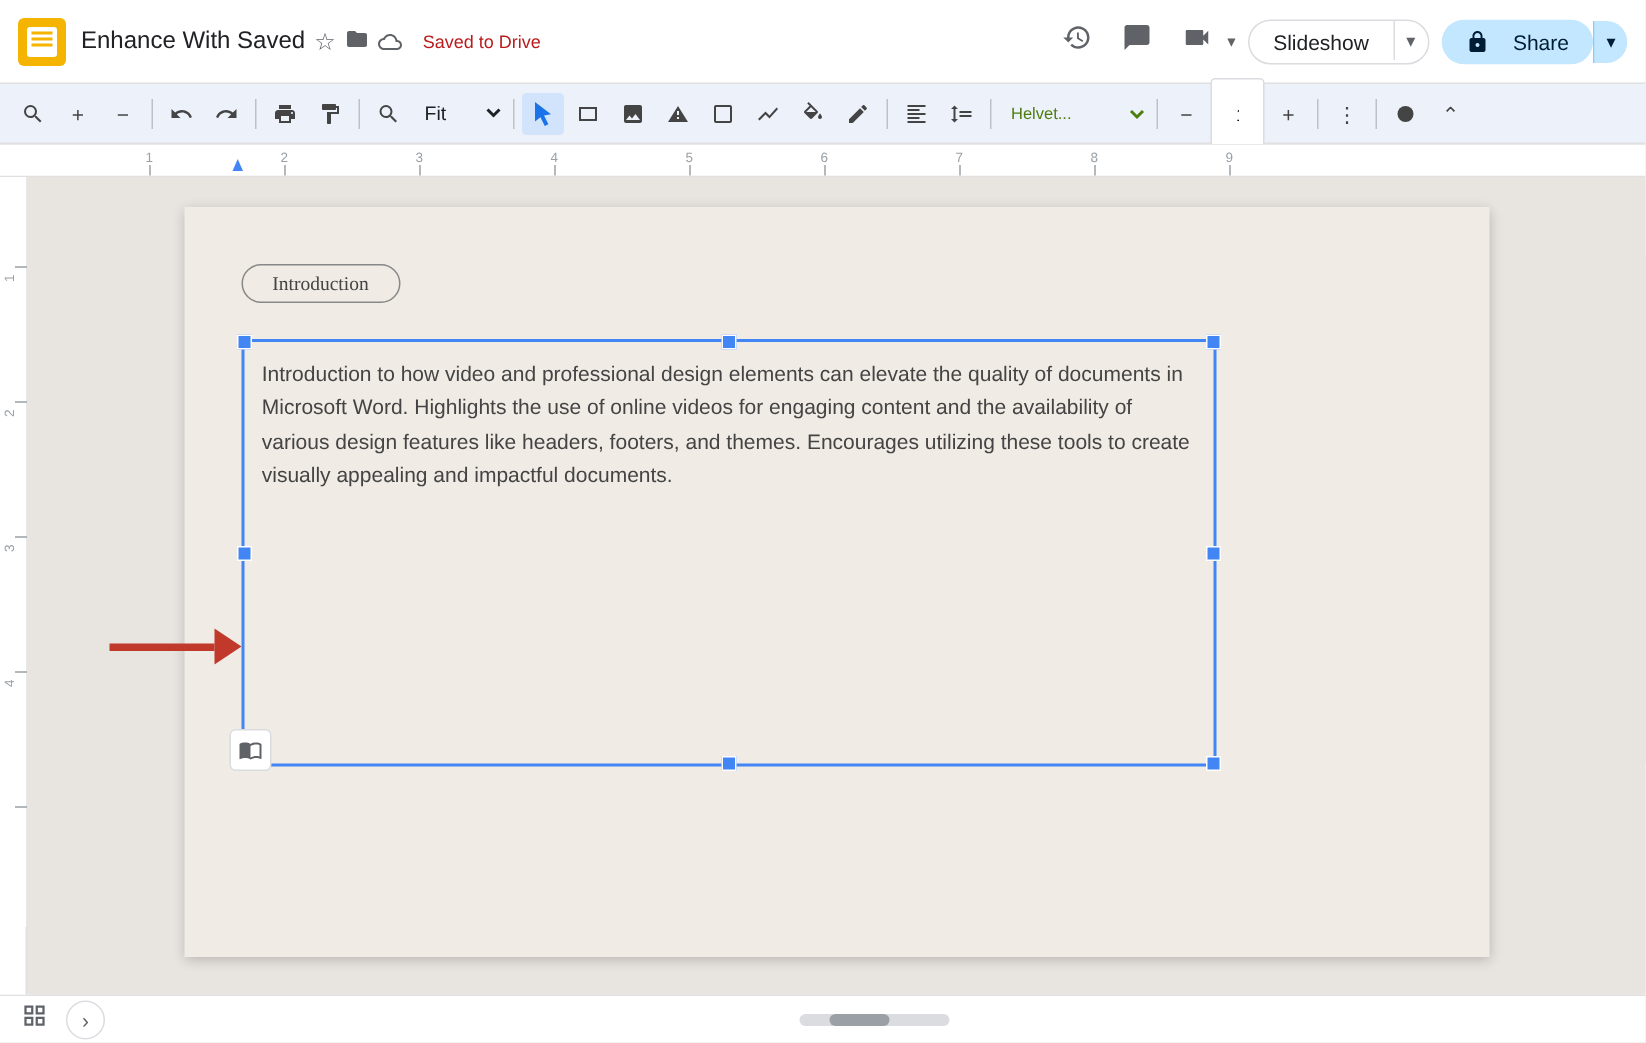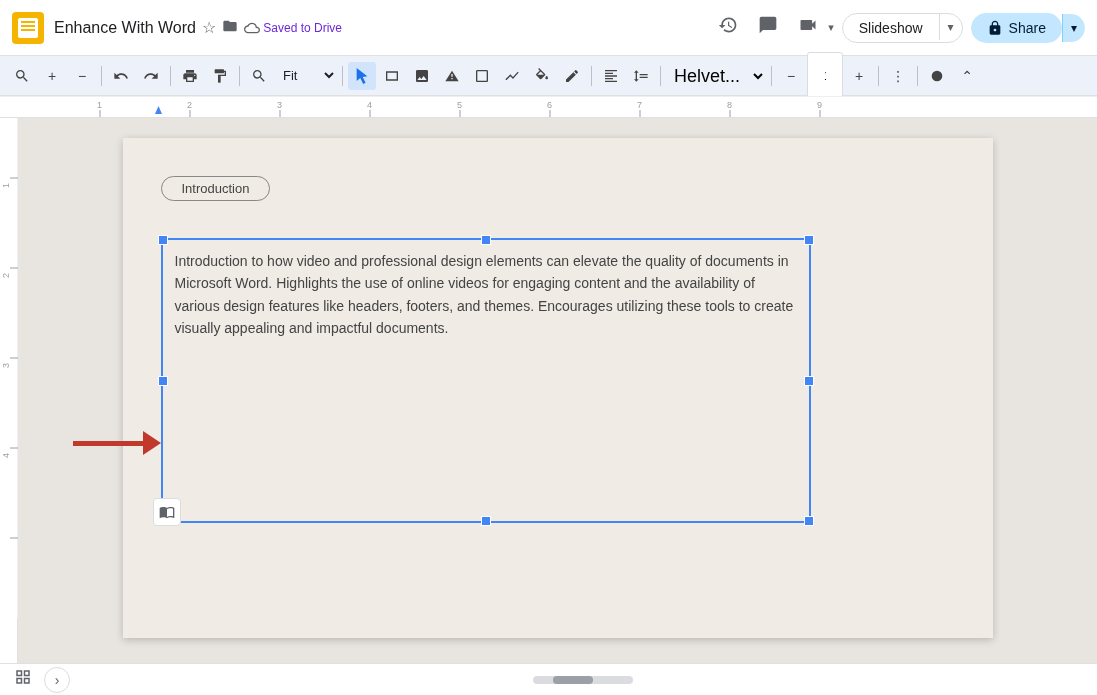--- a/index.html
+++ b/index.html
@@ -60,42 +60,42 @@
     #slideshow-group {
       display: flex; align-items: flex-start; border: 1.5px solid #dadce0; border-radius: 20px; overflow: hidden;
     }
     #slideshow-btn {
       background: none; border: none; padding: 6px 16px; font-size: 14px; color: #202124; cursor: pointer; font-weight: 500;
     }
     #slideshow-dropdown {
       background: none; border: none; border-left: 1px solid #dadce0; padding: 6px 8px; cursor: pointer; color: #5f6368; font-size: 12px;
     }
     #share-btn {
-      background: #c2e7ff; border: none; border-radius: 20px; padding: 7px 16px; font-size: 14px; font-weight: 500; color: #001d35; cursor: pointer; display: flex; gap: 6px;
+      background: #c2e7ff; border: none; border-radius: 20px; padding: 7px 16px; font-size: 14px; font-weight: 500; color: #001d35; cursor: pointer; display: flex; gap: 16px;
     }
     #share-dropdown {
       background: #c2e7ff; border: none; border-left: 1px solid #7fcfff; border-radius: 0 20px 20px 0; padding: 7px 8px; cursor: pointer; color: #001d35; font-size: 12px;
     }
     #share-group {
       display: flex; align-items: center; border-radius: 20px; overflow: hidden;
     }
 
     
     #toolbar {
       display: flex; align-items: center; background: #edf2fa; height: 40px; padding: 0 8px; gap: 2px; border-bottom: 1px solid #e0e0e0;
     }
     .tool-btn {
       background: none; border: none; cursor: pointer; color: #444; font-size: 14px; padding: 4px 5px; border-radius: 3px; display: flex; align-items: center; justify-content: center; min-width: 28px; height: 28px;
     }
     .tool-separator { width: 1px; height: 20px; background: #bdc1c6; margin: 0 3px; }
     #fit-select {
       background: none; border: none; font-size: 13px; color: #202124; cursor: pointer; padding: 2px 4px; border-radius: 3px;
     }
     #font-select {
-      background: none; border: none; font-size: 18px; color: #000000; cursor: pointer; padding: 2px 4px; border-radius: 3px; max-width: 100px;
+      background: none; border: none; font-size: 11px; color: #4d7c0f; cursor: pointer; padding: 2px 4px; border-radius: 3px; max-width: 100px;
     }
     #font-size-input {
       width: 36px; text-align: center; border: 1px solid #dadce0; border-radius: 3px; font-size: 12px; padding: 16px;
     }
 
     
     #ruler {
       height: 22px; background: #fff; border-bottom: 1px solid #e0e0e0; position: relative; overflow: hidden;
     }
 
@@ -111,32 +111,32 @@
     }
 
     
     #slide {
       width: 870px; min-height: 500px; background: #f0ebe5; position: relative; box-shadow: 0 2px 8px rgba(0,0,0,0.2);
     }
 
     
     #intro-label {
       position: absolute; top: 38px; left: 38px;
-      border: 1px solid #888; border-radius: 20px; padding: 4px 20px; font-size: 13px; color: #444; background: transparent;
+      border: 1px solid #888; border-radius: 20px; padding: 4px 20px; font-size: 13px; color: #444; background: transparent; font-family: Liberation Serif, serif;
     }
 
     
     #slide-title {
       position: absolute; top: 70px; left: 38px;
       font-size: 22px; font-weight: bold; color: #2d2d2d;
     }
 
     
     #text-box {
-      position: absolute; top: 100px; left: 38px; width: 650px; height: 285px;
+      position: absolute; top: 88px; left: 38px; width: 650px; height: 285px;
       border: 2px solid #4285f4;
       background: transparent;
       padding: 10px 12px;
     }
     
     .handle {
       position: absolute; width: 10px; height: 10px; background: #4285f4; border: 1.5px solid #fff;
     }
     .handle.tl { top: -5px; left: -5px; }
     .handle.tm { top: -5px; left: calc(50% - 5px); }
@@ -196,28 +196,28 @@
   </style>
 </head>
 <body>
 
 <div id="title-bar">
   <div id="app-icon">
     <div id="app-icon-inner"></div>
   </div>
   <div id="title-section">
     <div id="title-row">
-      <span id="doc-title">Enhance With Word</span>
+      <span id="doc-title">Enhance With Saved</span>
       <span style="font-size:16px; color:#5f6368; cursor:pointer;">☆</span>
       <span style="font-size:14px; color:#5f6368; cursor:pointer;">
         <svg width="16" height="16" viewBox="0 0 24 24" fill="#5f6368">
             <path d="M10 4H4c-1.1 0-2 .9-2 2v12c0 1.1.9 2 2 2h16c1.1 0 2-.9 2-2V8c0-1.1-.9-2-2-2h-8l-2-2z"></path>
           </svg>
       </span>
-      <span style="display:flex;align-items:center;gap:3px;font-size:12px;color:#6d28d9;">
+      <span style="display:flex;align-items:center;gap:14px;font-size:12px;color:#b91c1c;">
         <svg width="16" height="16" viewBox="0 0 24 24" fill="#5f6368">
             <path d="M19.35 10.04C18.67 6.59 15.64 4 12 4 9.11 4 6.6 5.64 5.35 8.04 2.34 8.36 0 10.91 0 14c0 3.31 2.69 6 6 6h13c2.76 0 5-2.24 5-5 0-2.64-2.05-4.78-4.65-4.96zM19 18H6c-2.21 0-4-1.79-4-4s1.79-4 4-4h.71C7.37 7.69 9.48 6 12 6c3.04 0 5.5 2.46 5.5 5.5v.5H19c1.66 0 3 1.34 3 3s-1.34 3-3 3z"></path>
           </svg>
         <span>Saved to Drive</span>
       </span>
     </div>
   </div>
   <div id="header-right">
     <button id="history-btn" title="Version history">
       <svg width="20" height="20" viewBox="0 0 24 24" fill="#5f6368">

